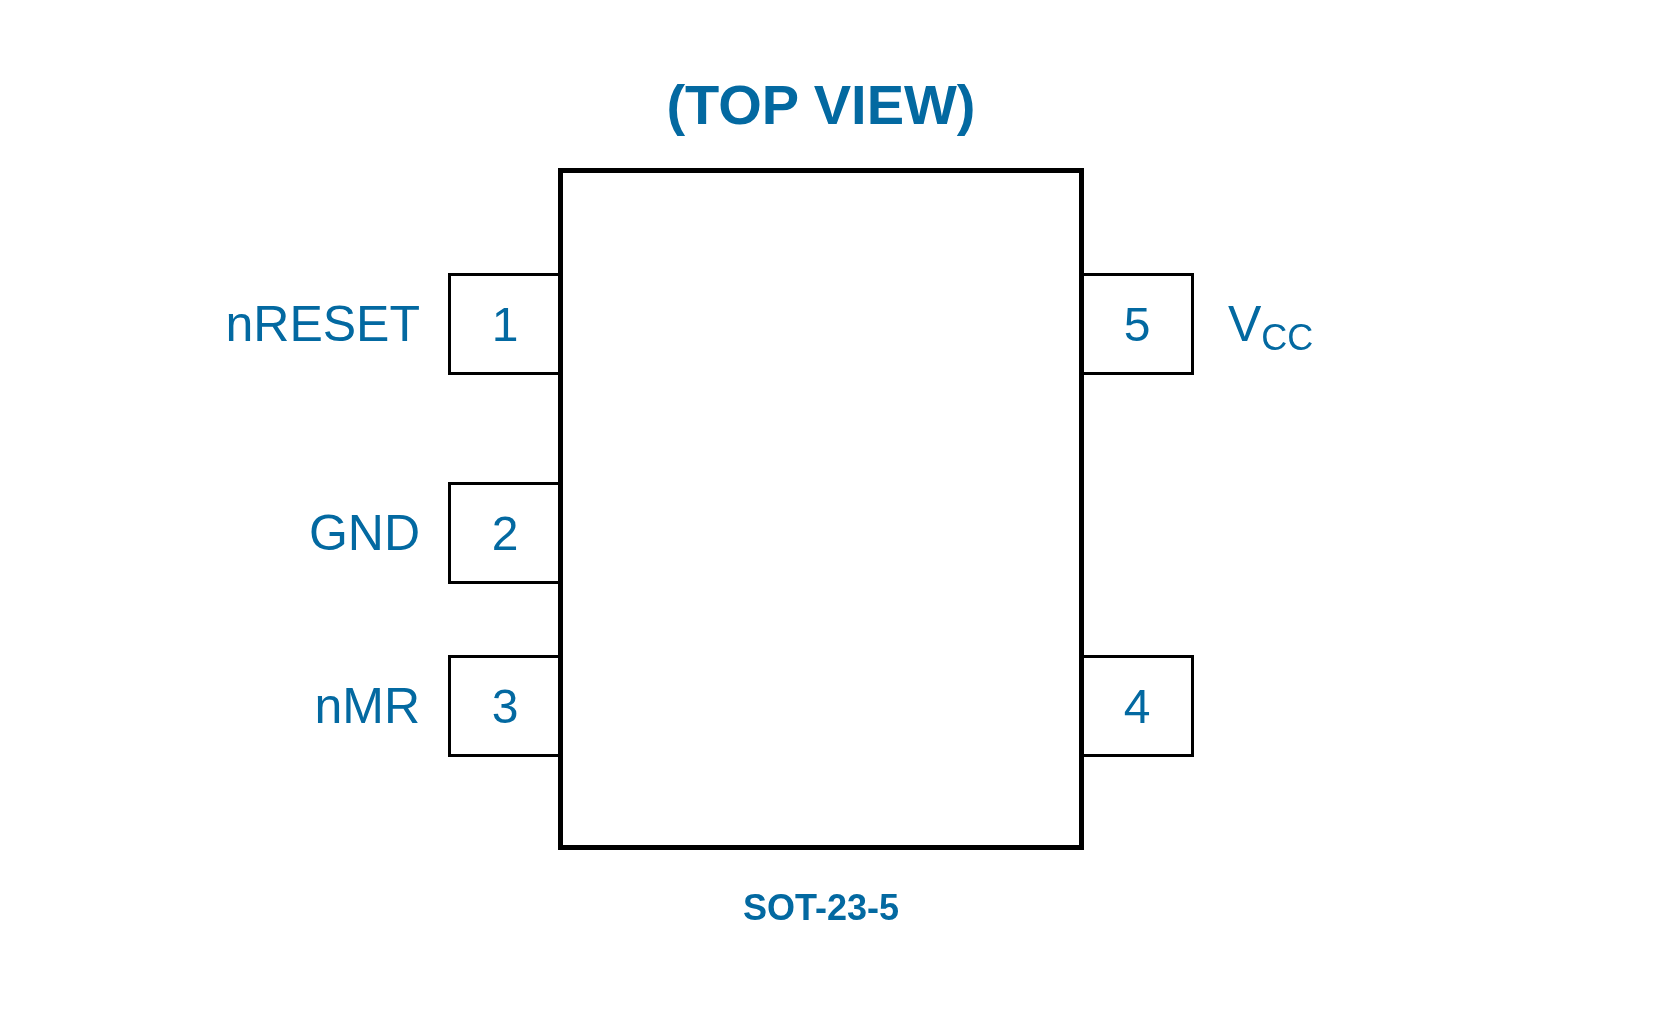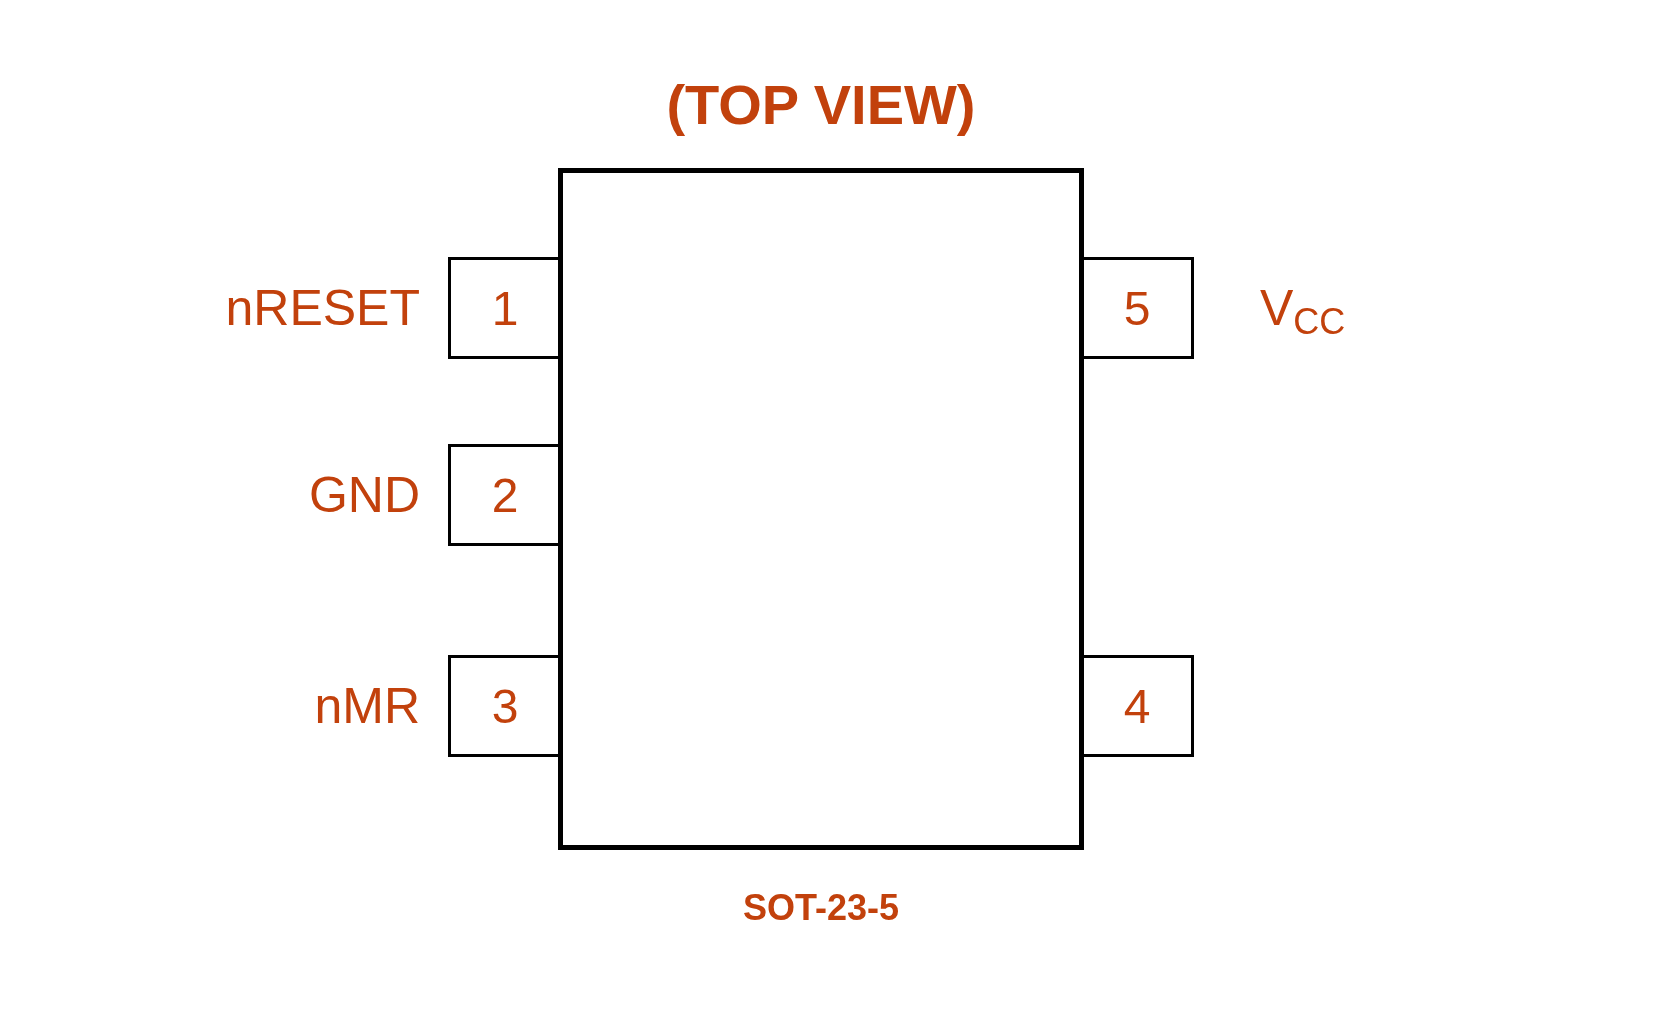--- a/index.html
+++ b/index.html
@@ -6,21 +6,21 @@
     margin: 0;
     padding: 0;
     background: #ffffff;
   }
   .canvas {
     position: relative;
     width: 1654px;
     height: 1036px;
     background: #ffffff;
     font-family: "Liberation Sans", sans-serif;
-    color: #c2410c;
+    color: #0369a1;
     overflow: hidden;
   }
   .diagram-title {
     position: absolute;
     left: 558px;
     top: 74px;
     width: 526px;
     text-align: center;
     font-size: 56px;
     font-weight: bold;
@@ -46,40 +46,39 @@
     box-sizing: border-box;
     background: #ffffff;
     z-index: 1;
     display: flex;
     align-items: center;
     justify-content: center;
     font-size: 48px;
   }
   .pin-box.left  { left: 448px; }
   .pin-box.right { left: 1080px; }
-  .pin-row1 { top: 257px; }
-  .pin-row2 { top: 444px; }
+  .pin-row1 { top: 273px; }
+  .pin-row2 { top: 482px; }
   .pin-row3 { top: 655px; }
   .pin-label {
     position: absolute;
     font-size: 50px;
     line-height: 102px;
     height: 102px;
     white-space: nowrap;
     z-index: 3;
   }
   .pin-label.left {
     left: 100px;
     width: 320px;
     text-align: right;
   }
   .pin-label.right {
     left: 1228px;
     text-align: left;
-    margin-left: 32px;
   }
   .sub {
     font-size: 36px;
     vertical-align: -9px;
   }
   .package-label {
     position: absolute;
     left: 558px;
     top: 878px;
     width: 526px;

